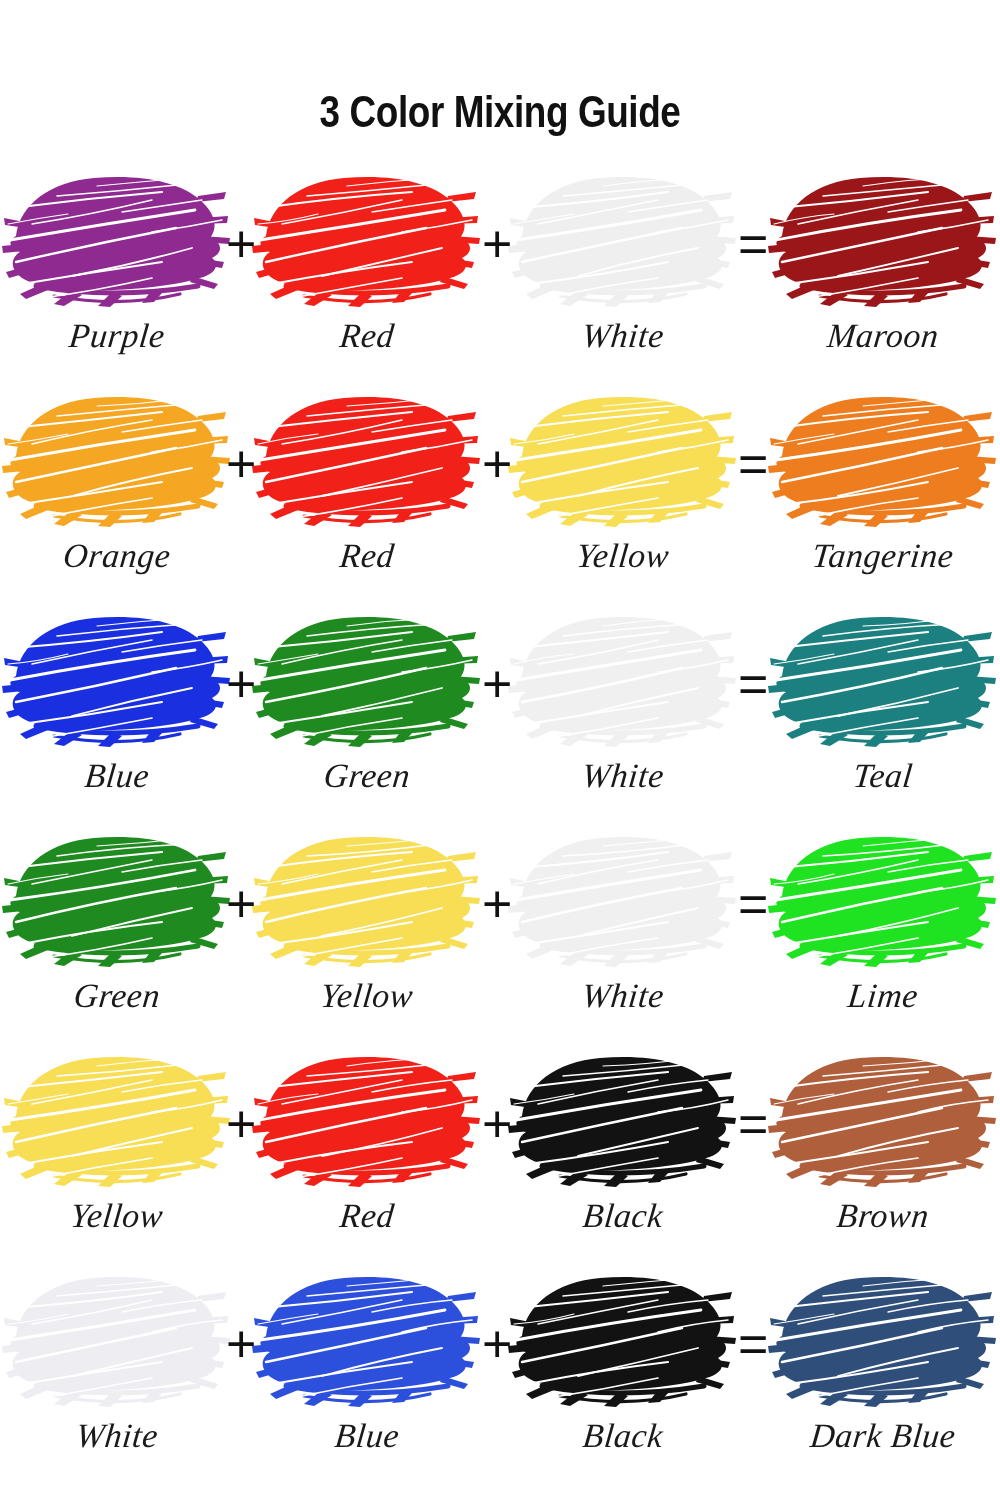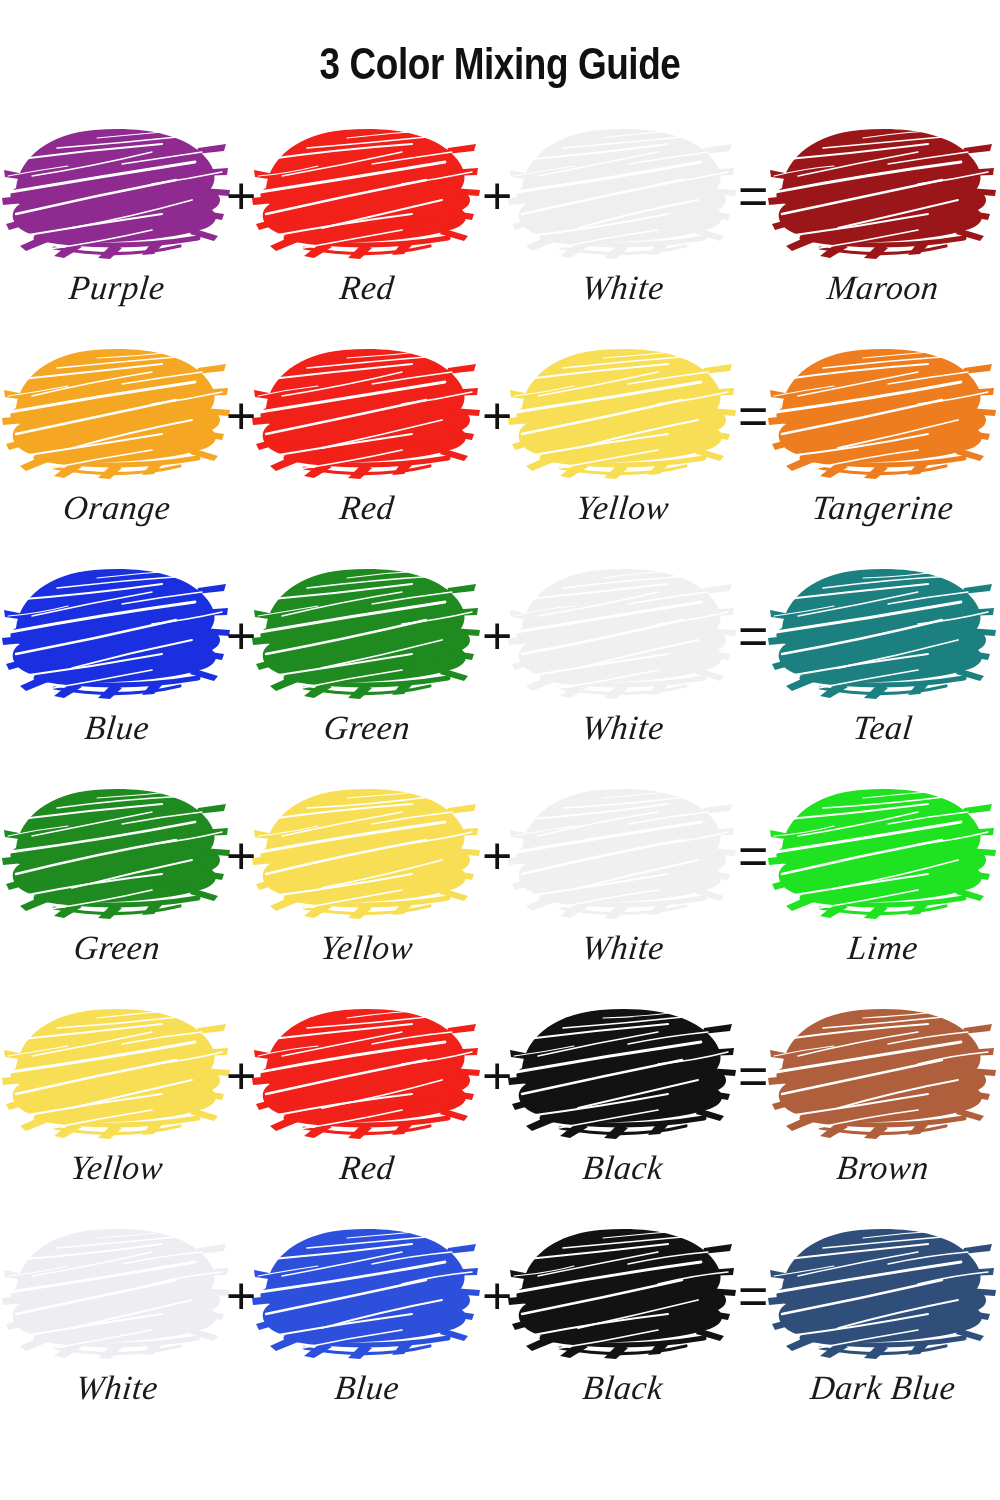--- a/index.html
+++ b/index.html
@@ -2,21 +2,21 @@
 <html><head>
 <meta charset="utf-8">
 <style>
   * { box-sizing: border-box; margin: 0; padding: 0; }
   html, body {
     width: 1000px; height: 1500px;
     background: #ffffff;
     font-family: "Liberation Sans", sans-serif;
     overflow: hidden;
   }
-  .page { width: 1000px; height: 1284px; position: relative; }
+  .page { width: 1000px; height: 1284px; position: relative; margin-top: 48px; }
 
   .title {
     text-align: center;
     font-family: "Liberation Sans", sans-serif;
     font-weight: bold;
     font-size: 45px;
     letter-spacing: -0.5px;
     color: #111111;
     padding-top: 38px;
     transform: scaleX(0.82);

